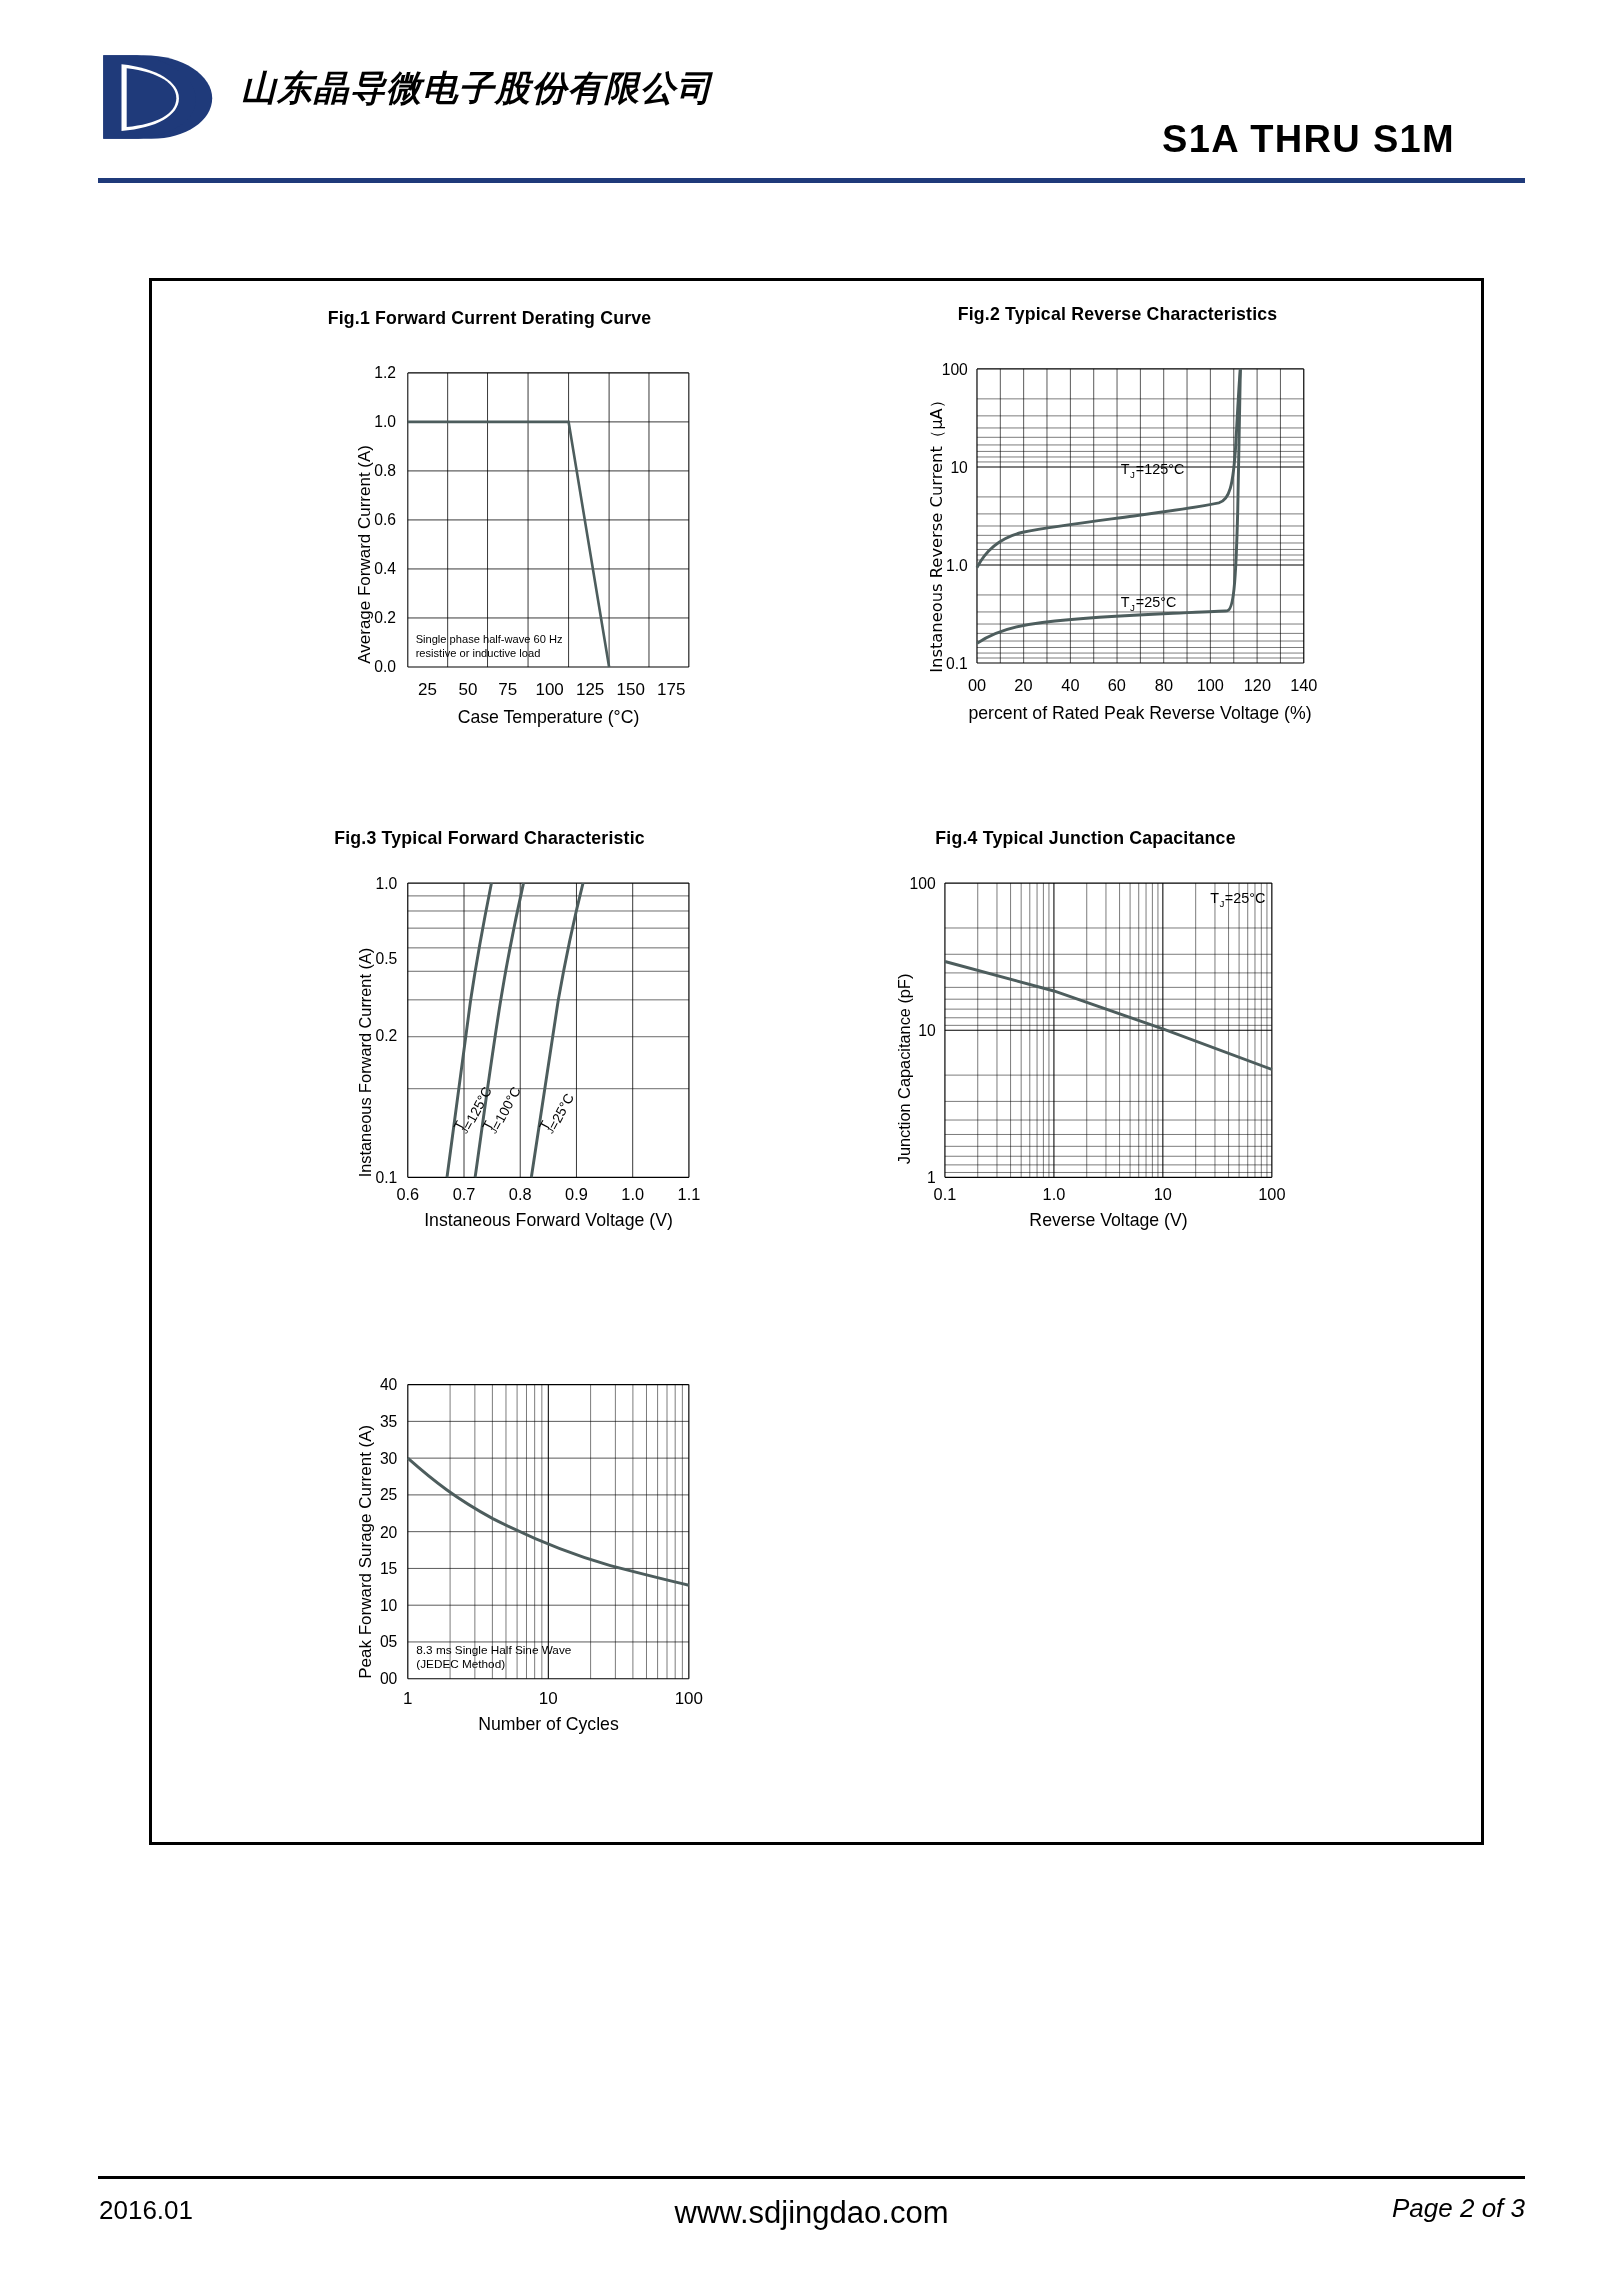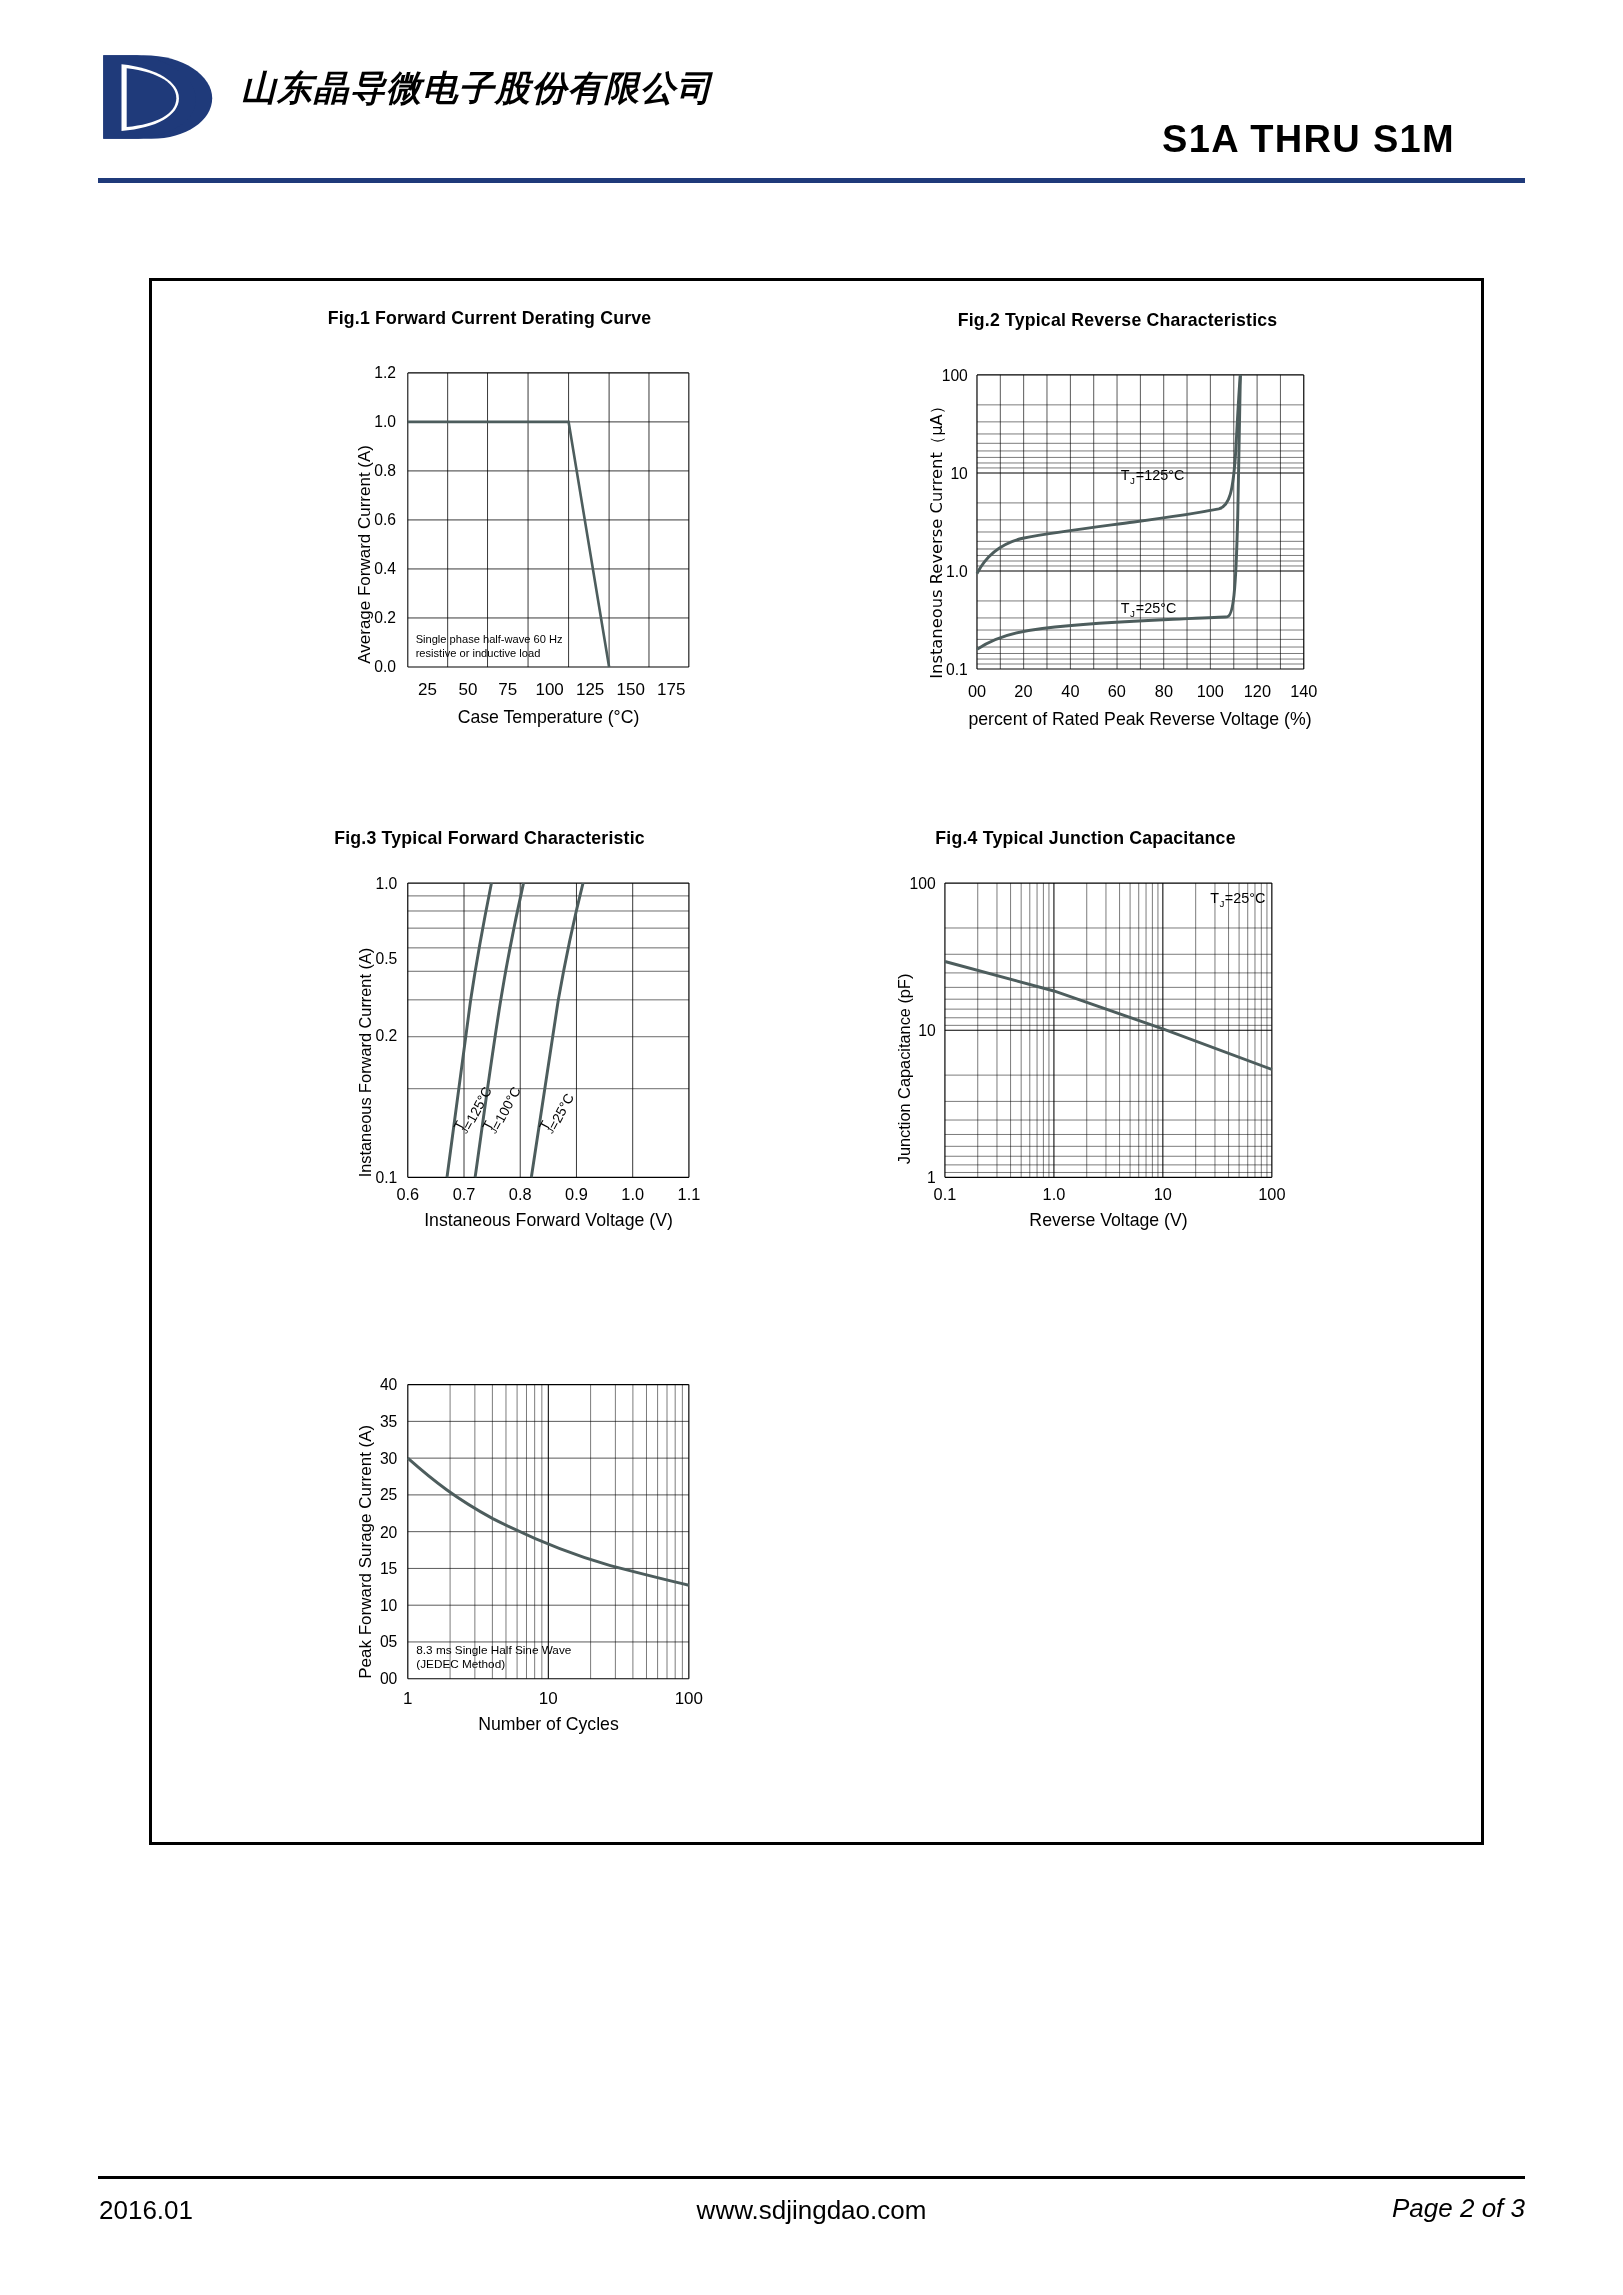--- a/index.html
+++ b/index.html
@@ -73,21 +73,21 @@
   .footer-rule {
     position:absolute; left:98px; top:2176px; width:1427px; height:3.3px;
     background:#000;
   }
   .footer-date {
     position:absolute; left:99px; top:2195px;
     font-size:26px;
   }
   .footer-site {
     position:absolute; left:0; top:2195px; width:1623px;
-    text-align:center; font-size:26px;
+    text-align:center; font-size:31px;
   }
   .footer-page {
     position:absolute; right:98px; top:2193px;
     font-size:26px; font-style:italic;
   }
 </style>
 </head>
 <body>
 
 <div class="header">
@@ -152,21 +152,21 @@
 
         <text x="282" y="449" font-size="17" font-family="Liberation Sans, sans-serif">Single phase half-wave 60 Hz</text>
         <text x="282" y="470" font-size="17" font-family="Liberation Sans, sans-serif">resistive or inductive load</text>
 
         <text transform="translate(212,480) rotate(-90)" font-size="26" font-family="Liberation Sans, sans-serif">Average Forward Current (A)</text>
       </svg>
       <div class="axis-label-x" style="left:177px; top:357px; width:281px;">Case Temperature (°C)</div>
     </div>
   </div>
 
-  <div class="fig" style="left:694px; top:28px; width:543px;">
+  <div class="fig" style="left:694px; top:22px; width:543px;">
     <div class="fig-title">Fig.2  Typical Reverse Characteristics</div>
 
     <div class="plot-wrap" style="margin-top:19.6px; height:366px;">
       <svg width="543" height="366" viewBox="0 0 830 560">
 
         <g stroke="#000">
 
           <line x1="200" y1="35" x2="700" y2="35" stroke-width="1.8"></line>
           <line x1="200" y1="185" x2="700" y2="185" stroke-width="1.6"></line>
           <line x1="200" y1="335" x2="700" y2="335" stroke-width="1.6"></line>

